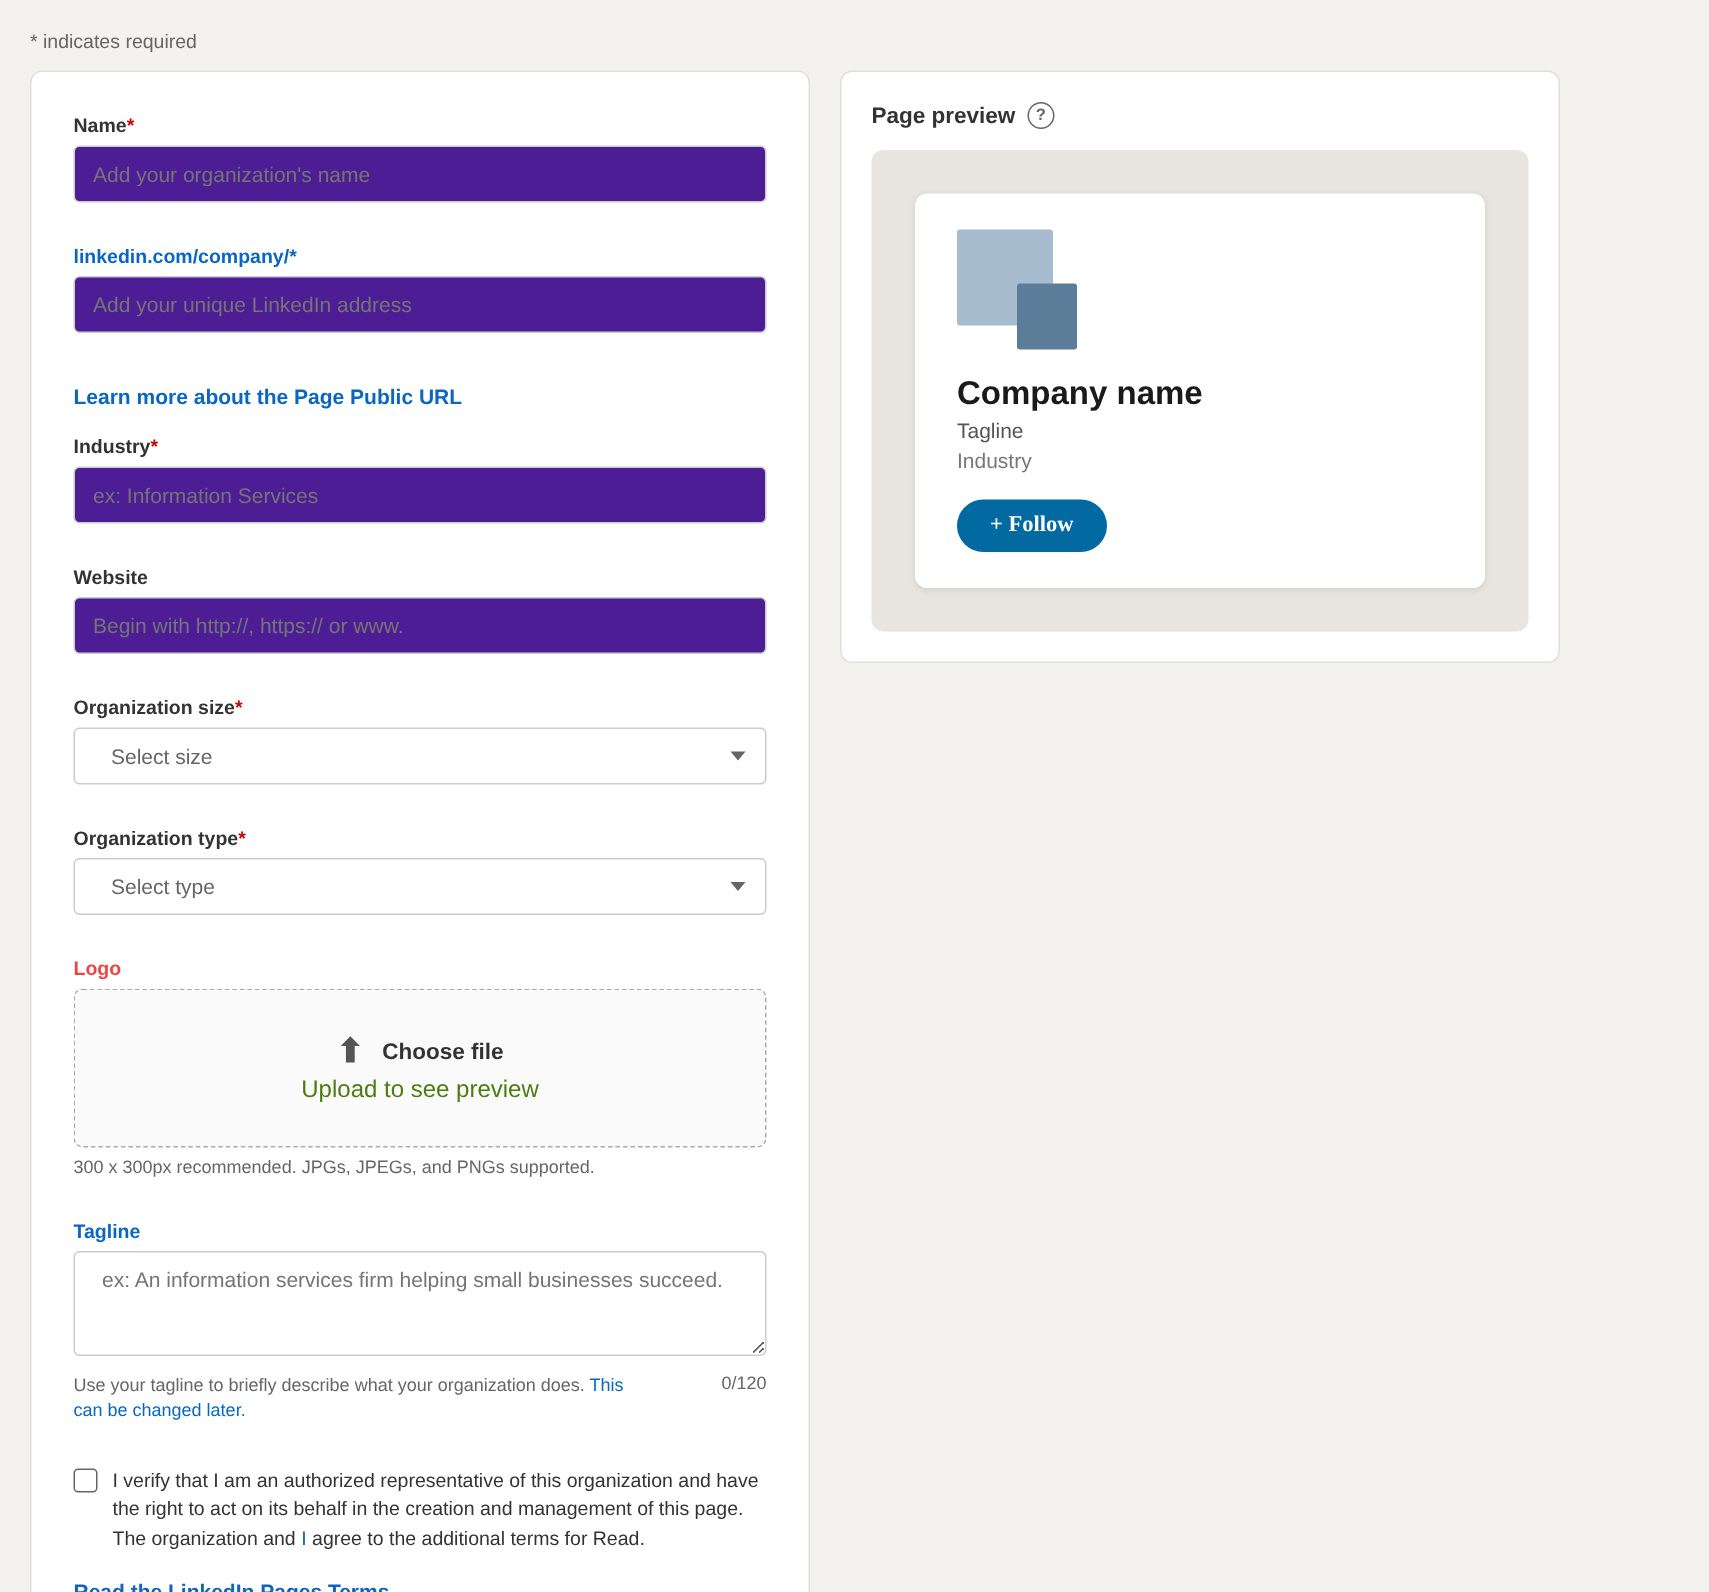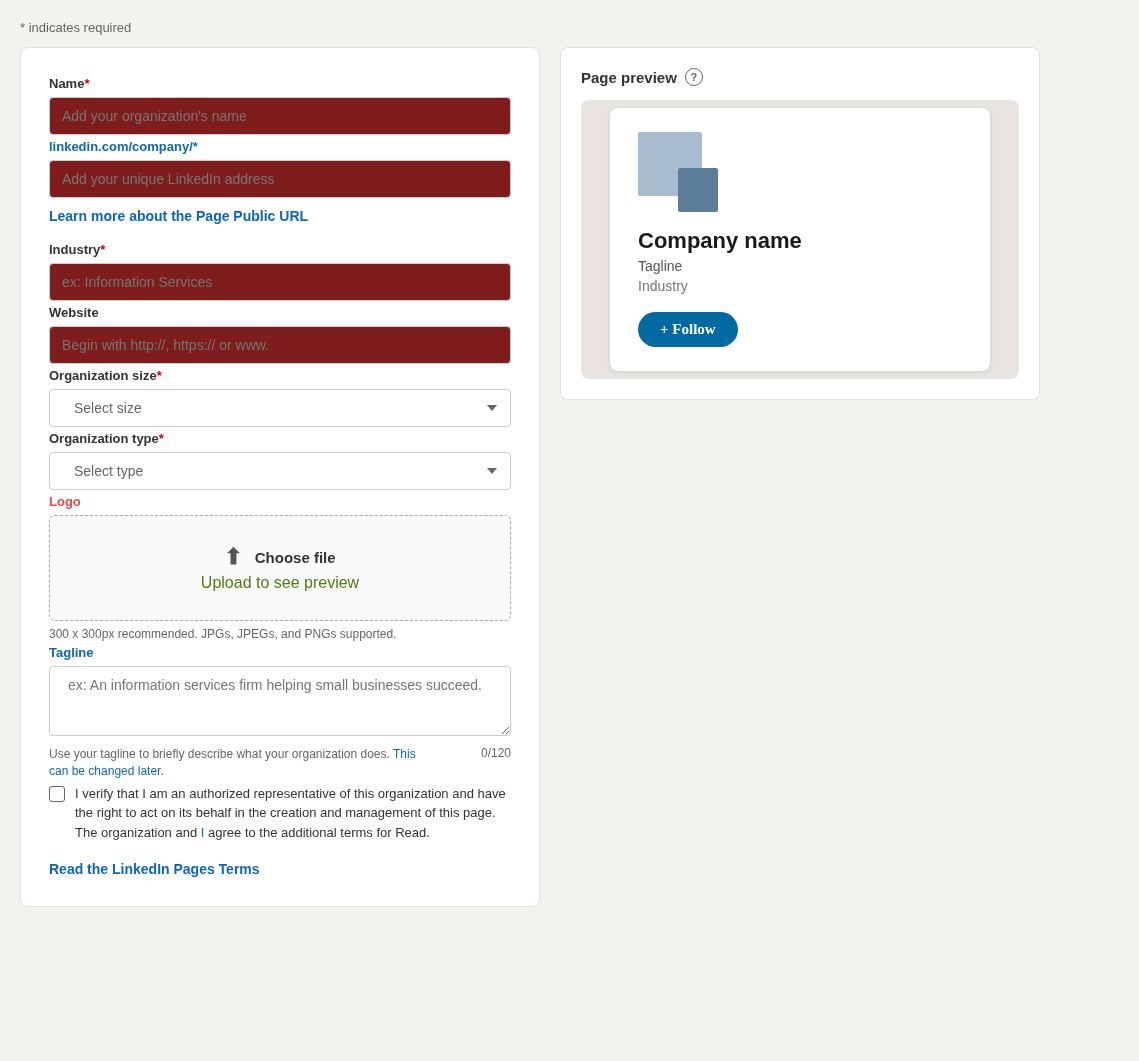--- a/index.html
+++ b/index.html
@@ -30,41 +30,41 @@
     }
     .preview-card {
       background: #fff;
       border-radius: 8px;
       border: 1px solid #e0e0e0;
       padding: 20px;
       flex: 0 0 480px;
       min-width: 380px;
     }
     .field-group {
-      margin-bottom: 4px;
+      margin-bottom: 28px;
     }
     .field-label {
       font-size: 13px;
       font-weight: 600;
       color: #333;
       margin-bottom: 6px;
       display: block;
     }
     .field-label .required-star {
       color: #c00;
     }
     .text-input {
       width: 100%;
       border: 1px solid #ccc;
       border-radius: 4px;
       padding: 10px 12px;
       font-size: 14px;
       color: #999;
       outline: none;
-      background: #7f1d1d;
+      background: #4c1d95;
     }
     .linkedin-label {
       font-size: 13px;
       font-weight: 600;
       color: #0a66c2;
       margin-bottom: 6px;
       display: block;
     }
     .learn-more-link {
       color: #0a66c2;
@@ -244,21 +244,21 @@
       align-items: center;
       justify-content: center;
       font-size: 11px;
       color: #666;
       font-weight: 700;
       cursor: pointer;
     }
     .preview-box {
       background: #e8e4e0;
       border-radius: 8px;
-      padding: 8px;
+      padding: 29px;
       display: flex;
       align-items: center;
       justify-content: center;
     }
     .preview-inner {
       background: #fff;
       border-radius: 8px;
       padding: 24px 28px 24px 28px;
       width: 100%;
       max-width: 380px;

